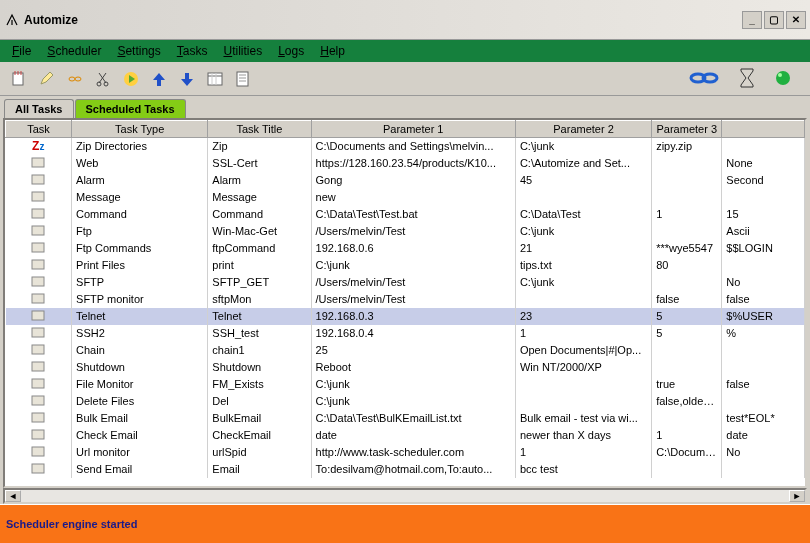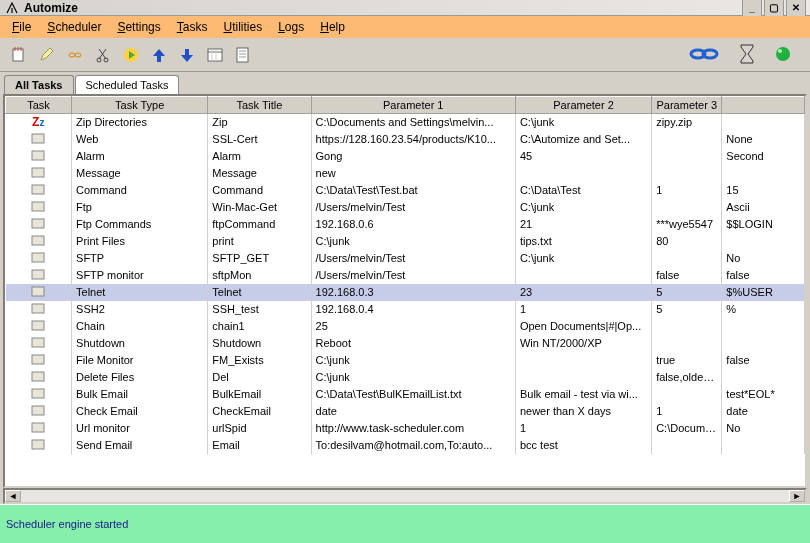--- a/index.html
+++ b/index.html
@@ -8,21 +8,21 @@
   font-size: 11px;
   background: #d4d0c8;
   width: 810px;
   height: 543px;
   overflow: hidden;
   display: flex;
   flex-direction: column;
 }
 .title-bar {
   background: linear-gradient(to right, #d6d3ce, #ece9e4);
-  height: 16px;
+  height: 40px;
   display: flex;
   align-items: center;
   padding: 0 4px;
   border-bottom: 1px solid #999;
 }
 .title-bar .app-icon {
   width: 16px; height: 16px;
   margin-right: 4px;
   display: inline-flex;
   align-items: center; justify-content: center;
@@ -35,21 +35,21 @@
   border: 1px solid #999;
   margin-left: 2px;
   display: inline-flex;
   align-items: center; justify-content: center;
   font-size: 10px;
   font-family: Arial;
   font-weight: bold;
   cursor: pointer;
 }
 .menu-bar {
-  background: #fdba74;
+  background: #15803d;
   height: 22px;
   display: flex;
   align-items: center;
   padding: 0 4px;
   font-size: 12px;
 }
 .menu-item {
   padding: 2px 8px;
   cursor: pointer;
 }
@@ -81,21 +81,21 @@
   padding: 3px 10px;
   border: 1px solid #888;
   border-bottom: none;
   background: #d4d0c8;
   margin-right: 1px;
   font-size: 11px;
   font-weight: bold;
   cursor: pointer;
   border-radius: 3px 3px 0 0;
 }
-.tab.inactive { background: #ffffff; font-weight: normal; }
+.tab.inactive { background: #84cc16; font-weight: bold; }
 .table-wrap {
   flex: 1;
   background: #fff;
   border: 2px inset #d4d0c8;
   overflow: hidden;
   margin: 0 3px;
   position: relative;
 }
 .table-scroll {
   height: 100%;
@@ -131,26 +131,26 @@
 td.icon { text-align: center; padding: 0; }
 .col-task { width: 64px; }
 .col-type { width: 132px; }
 .col-title { width: 100px; }
 .col-p1 { width: 198px; }
 .col-p2 { width: 132px; }
 .col-p3 { width: 68px; }
 .col-p4 { width: 80px; }
 .status-bar {
   height: 20px;
-  background: #86efac;
+  background: #f97316;
   border-top: 1px solid #fff;
   padding: 19px 6px;
   font-size: 11px;
   color: #1a1a8a;
-  font-weight: normal;
+  font-weight: bold;
   display: flex;
   align-items: center;
 }
 .hscroll-area {
   height: 16px;
   background: #d4d0c8;
   margin: 0 3px;
   border: 2px inset #d4d0c8;
   display: flex;
 }

